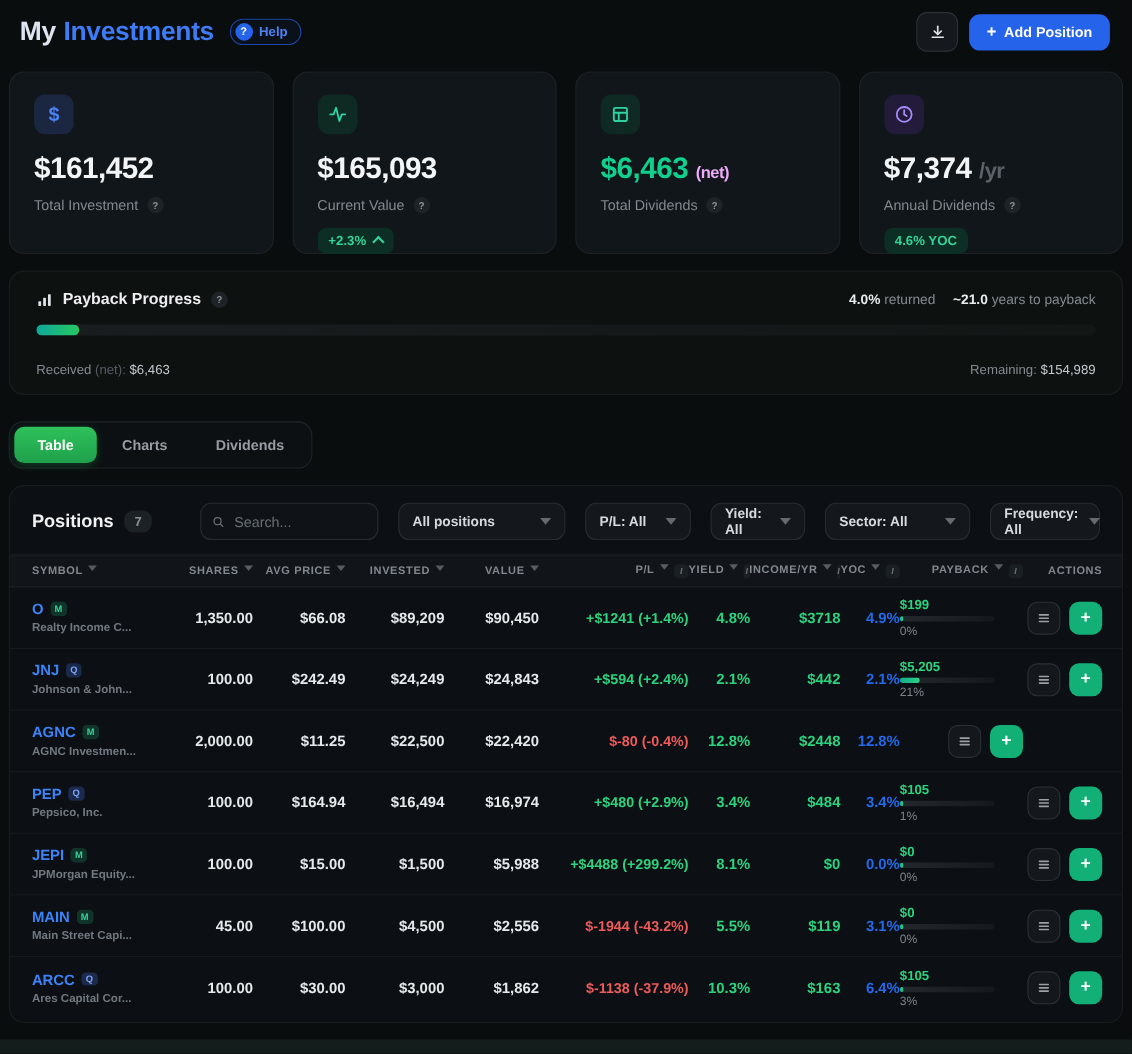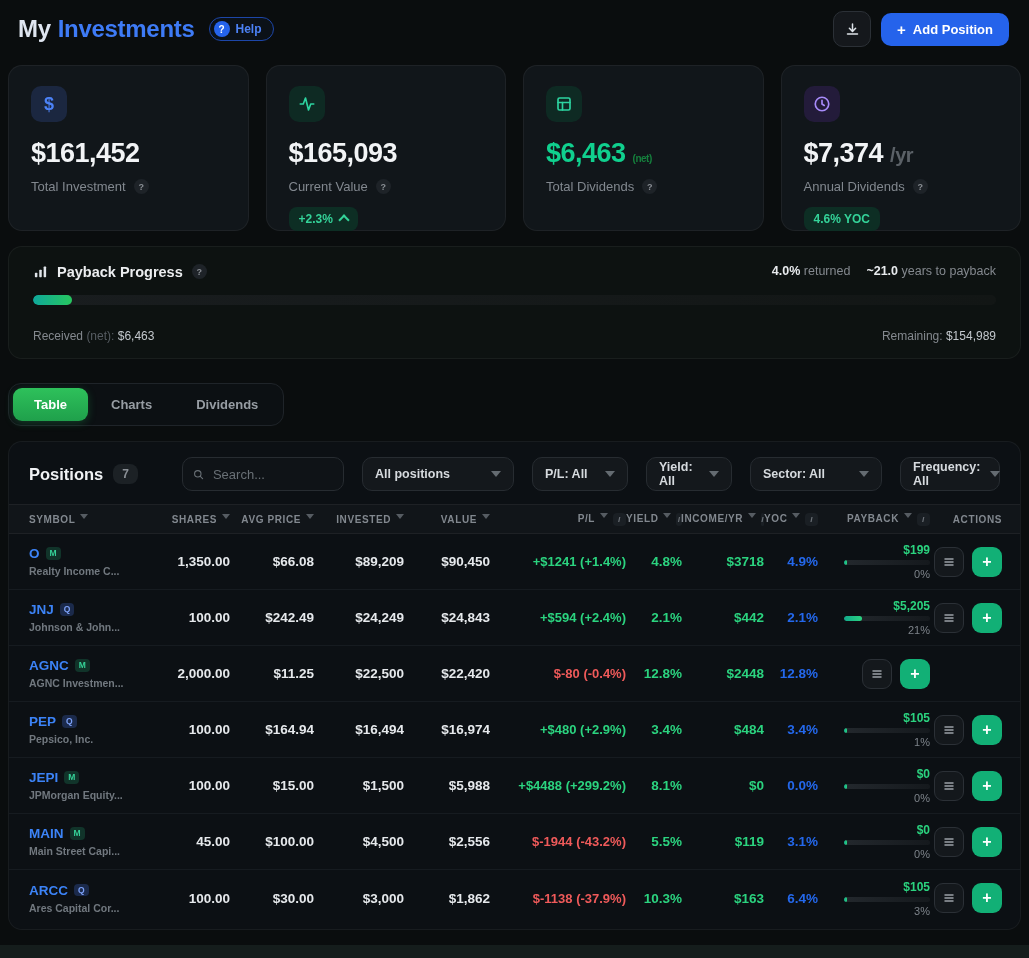--- a/index.html
+++ b/index.html
@@ -25,31 +25,31 @@
   
   .stats{display:grid;grid-template-columns:repeat(4,1fr);gap:17px;margin:8px 8px 0}
   .card{background:#11161a;border:1px solid rgba(255,255,255,.055);border-radius:14px;height:166px;padding:20px 22px;box-sizing:border-box}
   .tile{width:36px;height:36px;border-radius:10px;display:flex;align-items:center;justify-content:center;margin-bottom:16px}
   .tile-blue{background:#1b2740}
   .tile-green{background:#0e2a23}
   .tile-purple{background:#231b3a}
   .tile .dollar{color:#4c82f7;font-size:18px;font-weight:bold}
   .stat-value{font-size:27px;font-weight:bold;color:#f2f4f6;letter-spacing:-0.5px;display:flex;align-items:baseline;gap:7px}
   .stat-value.green{color:#10d08e}
-  .suffix-net{font-size:10px;font-weight:bold;color:#15803d}
+  .suffix-net{font-size:15px;font-weight:bold;color:#f0abfc}
   .suffix-yr{font-size:20px;font-weight:600;color:#5b6167}
   .stat-label-row{display:flex;align-items:flex-start;gap:8px;margin-top:10px}
   .stat-label{font-size:13px;color:#82888f}
   .help-dot{width:15px;height:15px;border-radius:50%;background:#1e2328;color:#8b9096;font-size:9px;font-weight:bold;display:flex;align-items:center;justify-content:center;cursor:pointer}
   .badge{display:inline-flex;align-items:center;margin-top:13px;background:#0d2e24;color:#34d399;font-size:12px;font-weight:bold;border-radius:8px;padding:5px 10px;gap:7px}
   .chev-up{width:6px;height:6px;border-left:2px solid #34d399;border-top:2px solid #34d399;transform:rotate(45deg);margin-top:2px}
 
   
   .pb-panel{margin:15px 8px 0;background:#0d1211;border:1px solid rgba(255,255,255,.05);border-radius:14px;padding:17px 24px 15px;box-sizing:border-box}
-  .pb-top{display:flex;}
+  .pb-top{display:flex;align-items:center}
   .pb-title{font-size:14.5px;font-weight:bold;color:#eceef0;margin:0 9px}
   .pb-right{margin-left:auto;display:flex;gap:16px;font-size:12.5px;color:#84898f}
   .pb-right b{color:#e8ebee;font-weight:bold}
   .pb-bar{margin-top:15px;height:10px;border-radius:5px;background:linear-gradient(90deg,#191d1f,#121615);overflow:hidden}
   .pb-fill-main{height:100%;border-radius:5px;background:linear-gradient(90deg,#0fa89b,#27c75f);}
   .pb-bottom{display:flex;justify-content:space-between;margin-top:24px;font-size:12px;color:#84898f}
   .pb-dim{color:#565c62}
   .pb-strong{color:#c3c8cd}
 
   
@@ -84,21 +84,21 @@
   .tick{color:#3c83f7;font-size:13.5px;font-weight:bold;cursor:pointer}
   .fbadge{font-size:8.5px;font-weight:bold;border-radius:4px;padding:2px 4px;line-height:1}
   .fbadge.fm{color:#35d097;background:#11342a}
   .fbadge.fq{color:#7da2f9;background:#1b2a4b}
   .cname{font-size:10.5px;color:#71787f;margin-top:4px}
   .pl{font-size:13px}
   .pl.pos{color:#2bd37f}
   .pl.neg{color:#ef5a5a}
   .c-green{color:#2bd37f}
   .c-blue{color:#2468ec}
-  .pb-cell{display:flex;flex-direction:column;align-items:flex-end;gap:3px}
+  .pb-cell{display:flex;flex-direction:column;align-items:flex-start;gap:3px}
   .pbc-val{font-size:12px;font-weight:bold;color:#2bd37f}
   .pbc-bar{width:86px;height:5px;border-radius:3px;background:linear-gradient(90deg,#23282d,#15191d);overflow:hidden}
   .pbc-fill{height:100%;min-width:3px;border-radius:3px;background:linear-gradient(90deg,#12a98c,#2bd37f)}
   .pbc-pct{font-size:11px;color:#7d838a;font-weight:normal}
   .act-cell{display:flex;justify-content:flex-end;gap:8px}
   .menu-btn{width:30px;height:30px;border-radius:9px;background:#14181c;border:1px solid #2b3036;display:flex;align-items:center;justify-content:center;cursor:pointer}
   .plus-btn{width:30px;height:30px;border-radius:9px;background:#12b076;border:none;color:#fff;font-size:16px;font-weight:bold;display:flex;align-items:center;justify-content:center;cursor:pointer;line-height:1;font-family:inherit}
 
   .bottom-strip{position:absolute;left:0;right:0;bottom:0;height:13px;background:#151d1c}
   svg{display:block}

